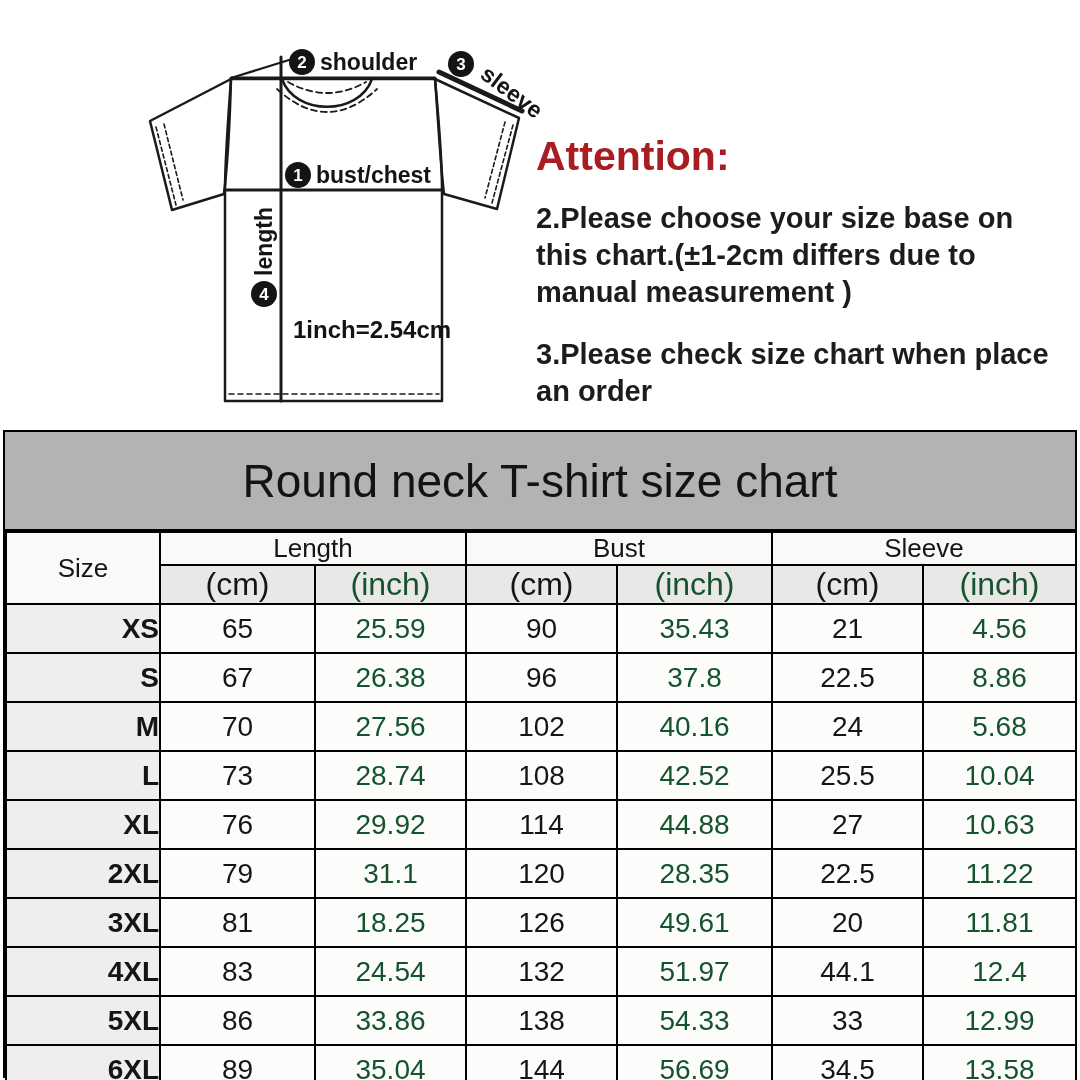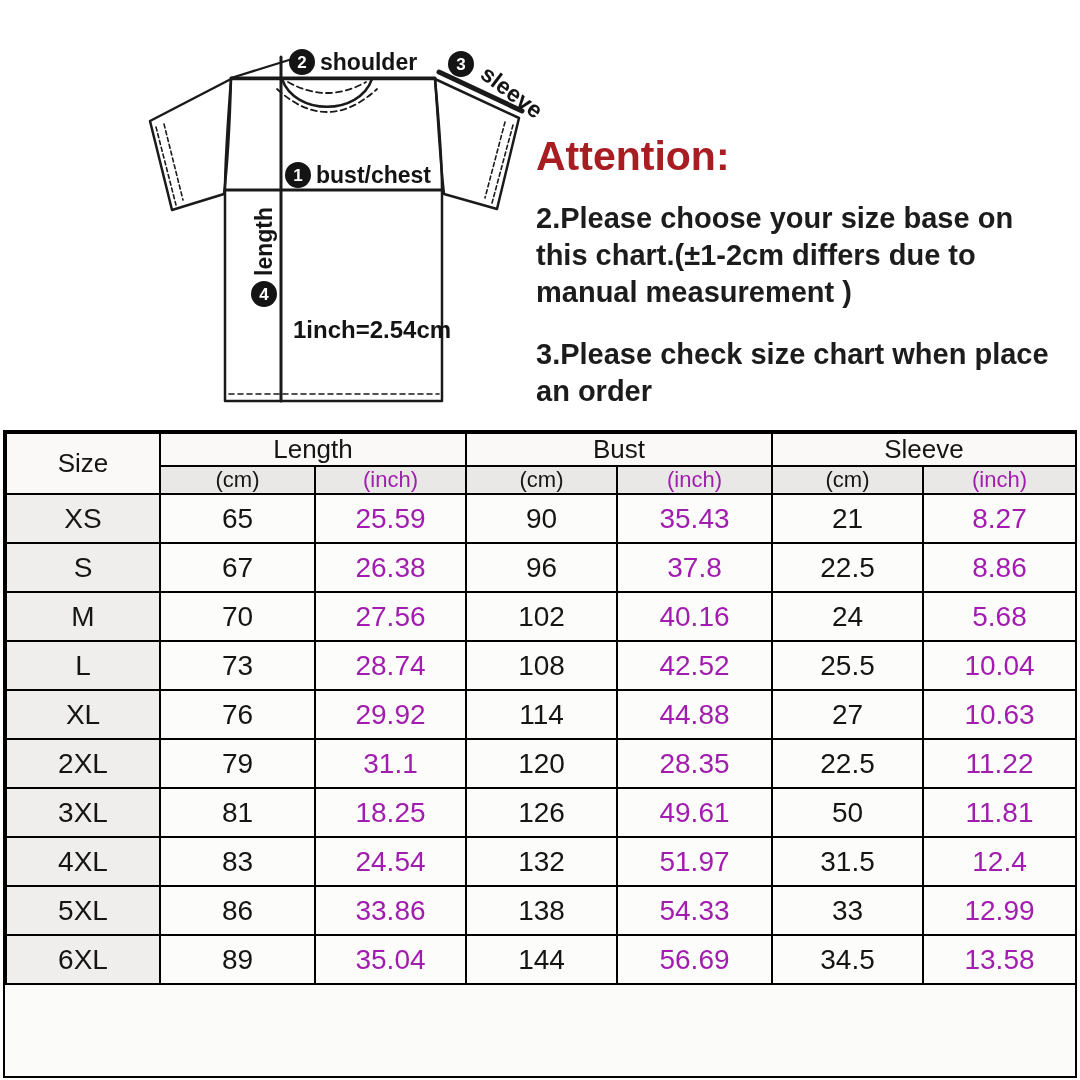--- a/index.html
+++ b/index.html
@@ -19,24 +19,24 @@
 
   
   .chart{position:absolute;left:3px;top:430px;width:1074px;height:648px;box-sizing:border-box;
          border:2px solid #000;background:#fbfbfa;}
   .chart-title{height:97px;background:#b3b3b1;border-bottom:2px solid #000;display:flex;
                align-items:center;justify-content:center;font-size:46px;color:#131313;}
   table.sizes{width:100%;border-collapse:collapse;table-layout:fixed;}
   table.sizes th,table.sizes td{border:2px solid #000;text-align:center;padding:0;overflow:hidden;}
   th.size-h{background:#ecebe9;font-size:28px;font-weight:bold;}
   tr.groups th{height:25px;background:#faf9f7;font-size:26px;font-weight:400;}
-  tr.units th{height:25px;background:#e9e8e6;font-size:22px;font-weight:400;}
+  tr.units th{height:25px;background:#e9e8e6;font-size:32px;font-weight:400;}
   tbody td{height:47px;font-size:28px;font-weight:400;background:#fcfcfb;}
-  tbody td.size-c{background:#efeeec;font-weight:normal;}
-  .inch{color:#a21caf;}
+  tbody td.size-c{background:#efeeec;font-weight:bold;text-align:right;}
+  .inch{color:#14532d;}
 </style>
 </head>
 <body>
 
 <div class="canvas">
 
   <svg class="diagram" viewBox="130 30 424 394" fill="none" stroke="#1a1a1a" stroke-width="2.5" stroke-linejoin="round" stroke-linecap="round">
 
     <path d="M 233,81 C 229,135 227,168 227,192 L 227,403 L 444,403 L 444,192 C 444,168 442,135 437,81 Z"></path>
 
@@ -88,20 +88,21 @@
       <div>this chart.(±1-2cm differs due to</div>
       <div>manual measurement )</div>
     </div>
     <div class="attn-p">
       <div>3.Please check size chart when place</div>
       <div>an order</div>
     </div>
   </div>
 
   <div class="chart">
+    <div class="chart-title">Round neck T-shirt size chart</div>
     <table class="sizes">
       <colgroup>
         <col style="width:154px">
           <col style="width:155px">
           <col style="width:151px">
         <col style="width:151px">
           <col style="width:155px">
           <col style="width:151px">
           <col style="width:153px">
       </colgroup>
@@ -122,21 +123,21 @@
         </tr>
       </thead>
       <tbody>
         <tr>
           <td class="size-c">XS</td>
           <td>65</td>
           <td class="inch">25.59</td>
           <td>90</td>
           <td class="inch">35.43</td>
           <td>21</td>
-          <td class="inch">8.27</td>
+          <td class="inch">4.56</td>
         </tr>
         <tr>
           <td class="size-c">S</td>
           <td>67</td>
           <td class="inch">26.38</td>
           <td>96</td>
           <td class="inch">37.8</td>
           <td>22.5</td>
           <td class="inch">8.86</td>
         </tr>
@@ -175,30 +176,30 @@
           <td class="inch">28.35</td>
           <td>22.5</td>
           <td class="inch">11.22</td>
         </tr>
         <tr>
           <td class="size-c">3XL</td>
           <td>81</td>
           <td class="inch">18.25</td>
           <td>126</td>
           <td class="inch">49.61</td>
-          <td>50</td>
+          <td>20</td>
           <td class="inch">11.81</td>
         </tr>
         <tr>
           <td class="size-c">4XL</td>
           <td>83</td>
           <td class="inch">24.54</td>
           <td>132</td>
           <td class="inch">51.97</td>
-          <td>31.5</td>
+          <td>44.1</td>
           <td class="inch">12.4</td>
         </tr>
         <tr>
           <td class="size-c">5XL</td>
           <td>86</td>
           <td class="inch">33.86</td>
           <td>138</td>
           <td class="inch">54.33</td>
           <td>33</td>
           <td class="inch">12.99</td>

